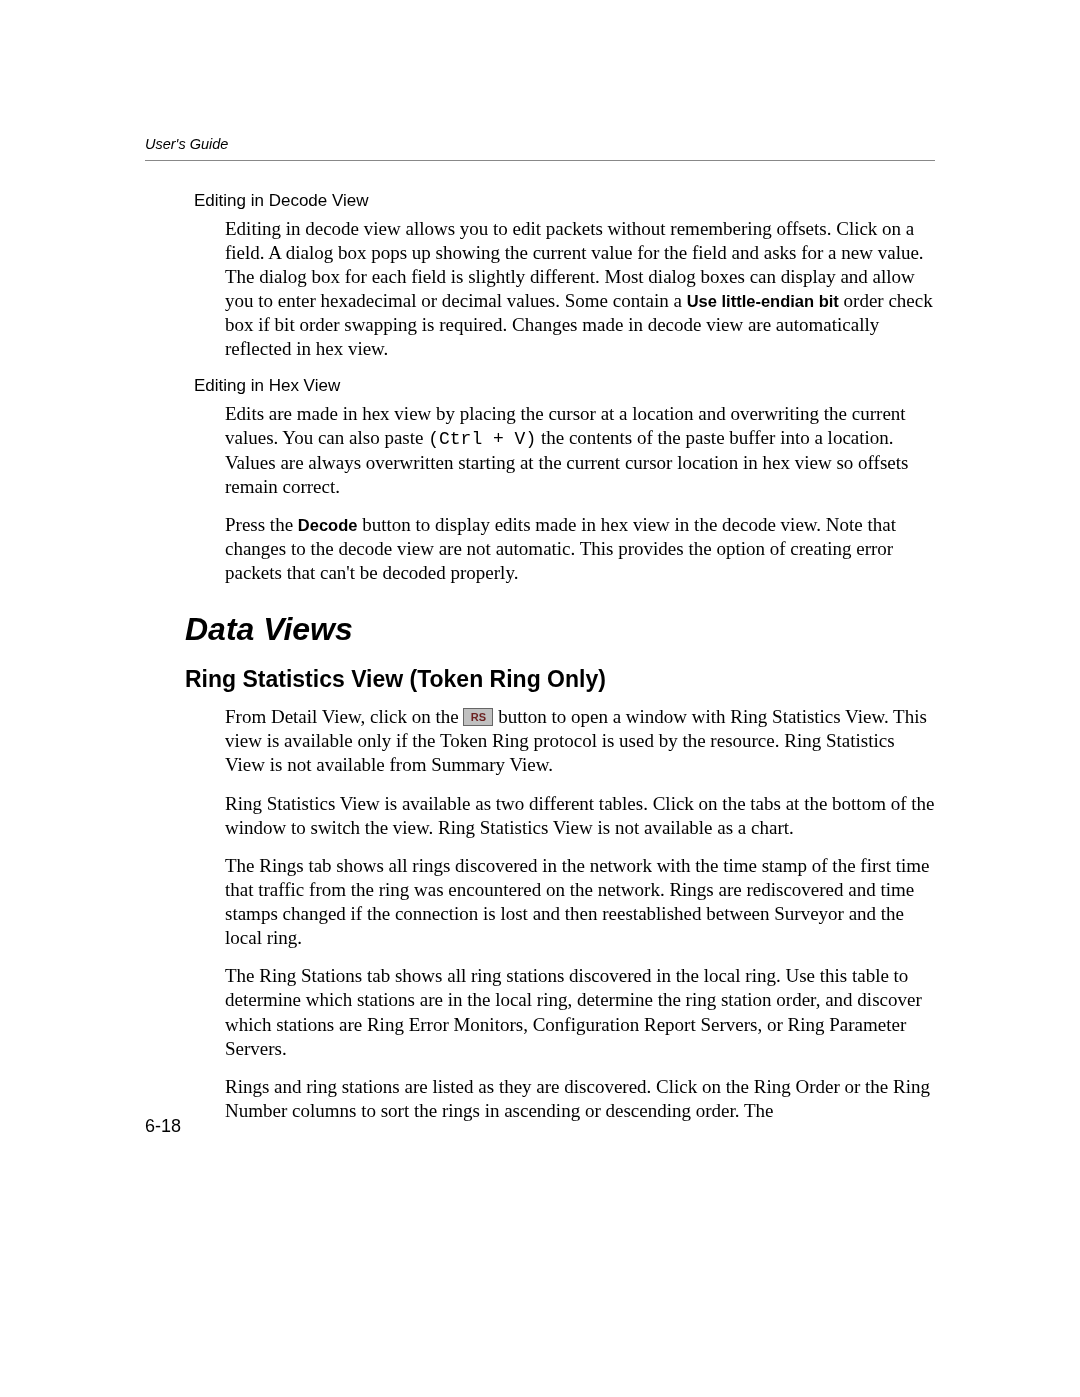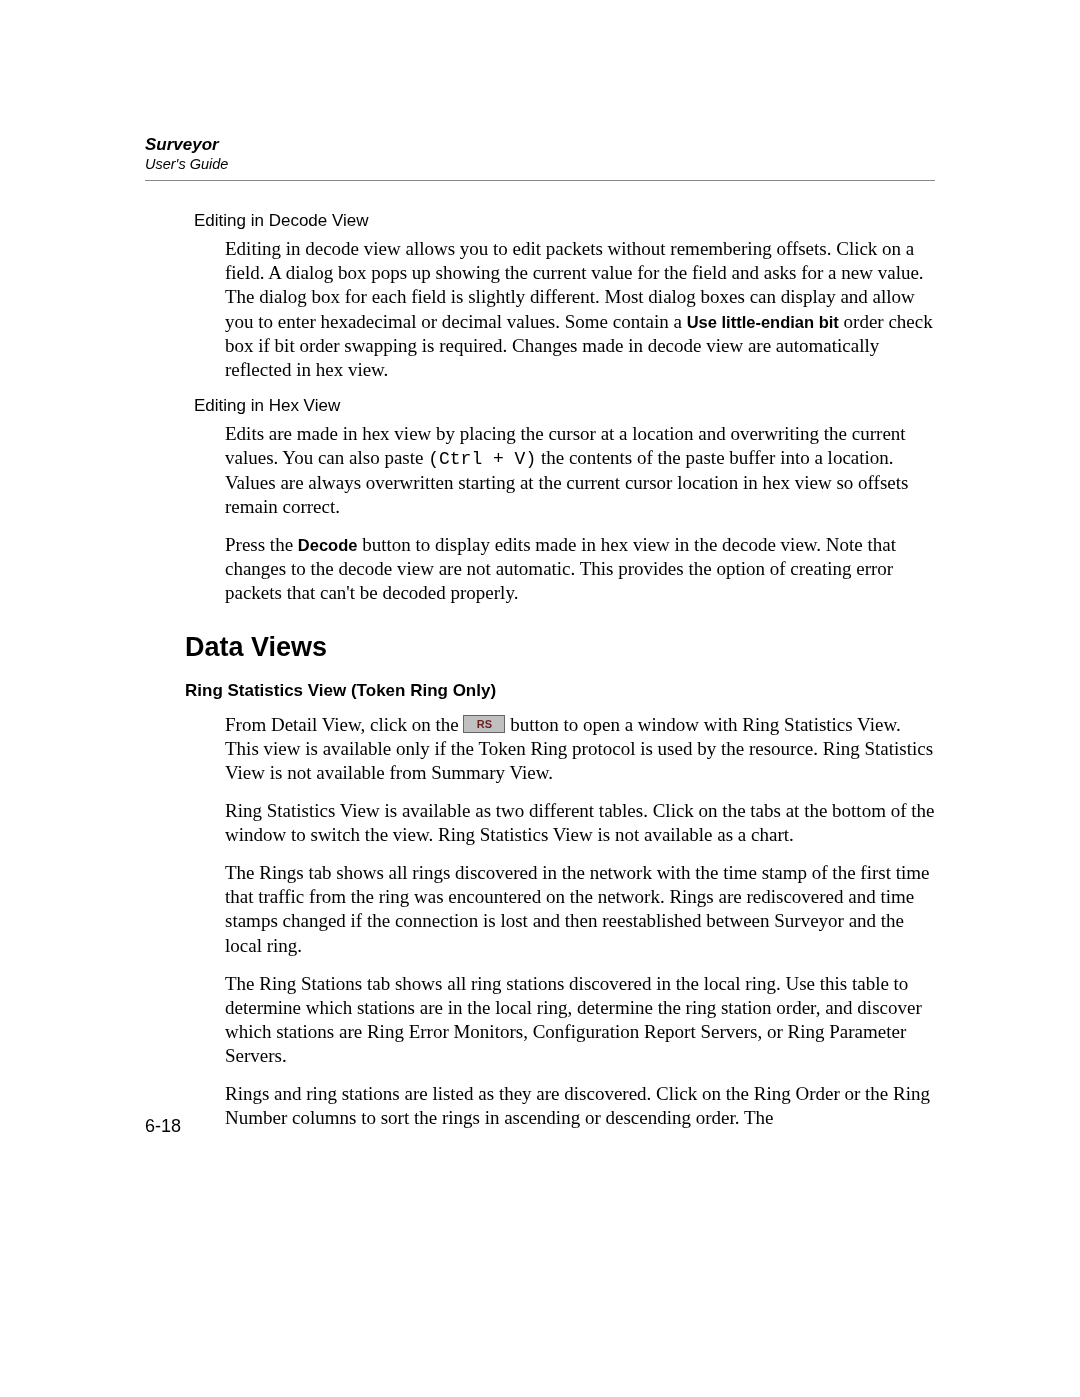--- a/index.html
+++ b/index.html
@@ -58,40 +58,41 @@
     .subheading {
       font-family: Arial, Helvetica, sans-serif;
       font-size: 17px;
       margin-left: 9px;
       margin-top: 12px;
       margin-bottom: 6px;
     }
     .section-heading {
       font-family: Arial, Helvetica, sans-serif;
       font-weight: bold;
-      font-size: 27px;
+      font-style: italic;
+      font-size: 32px;
       margin-left: 0;
       margin-top: 26px;
       margin-bottom: 18px;
     }
     .subsection-heading {
       font-family: Arial, Helvetica, sans-serif;
       font-weight: bold;
-      font-size: 17px;
+      font-size: 23px;
       margin-left: 0;
       margin-top: 8px;
       margin-bottom: 12px;
     }
     .mono {
       font-family: 'Courier New', Courier, monospace;
       font-size: 18px;
     }
     .icon-rs {
       display: inline-block;
-      width: 42px;
+      width: 30px;
       height: 18px;
       background: #c0c0c0;
       border: 1px solid #666;
       vertical-align: middle;
       position: relative;
       top: -2px;
       text-align: center;
       font-family: Arial, sans-serif;
       font-size: 11px;
       font-weight: bold;
@@ -103,21 +104,20 @@
       left: 145px;
       bottom: 260px;
       font-family: Arial, Helvetica, sans-serif;
       font-size: 18px;
     }
   </style>
 </head>
 <body>
 
 <div class="header-block">
-  <div class="doc-title">Surveyor</div>
   <div class="doc-subtitle">User's Guide</div>
 </div>
 <hr class="header-rule">
 
 <div class="content">
 
 
   <div class="subheading">Editing in Decode View</div>
 
   <p class="body-text">

